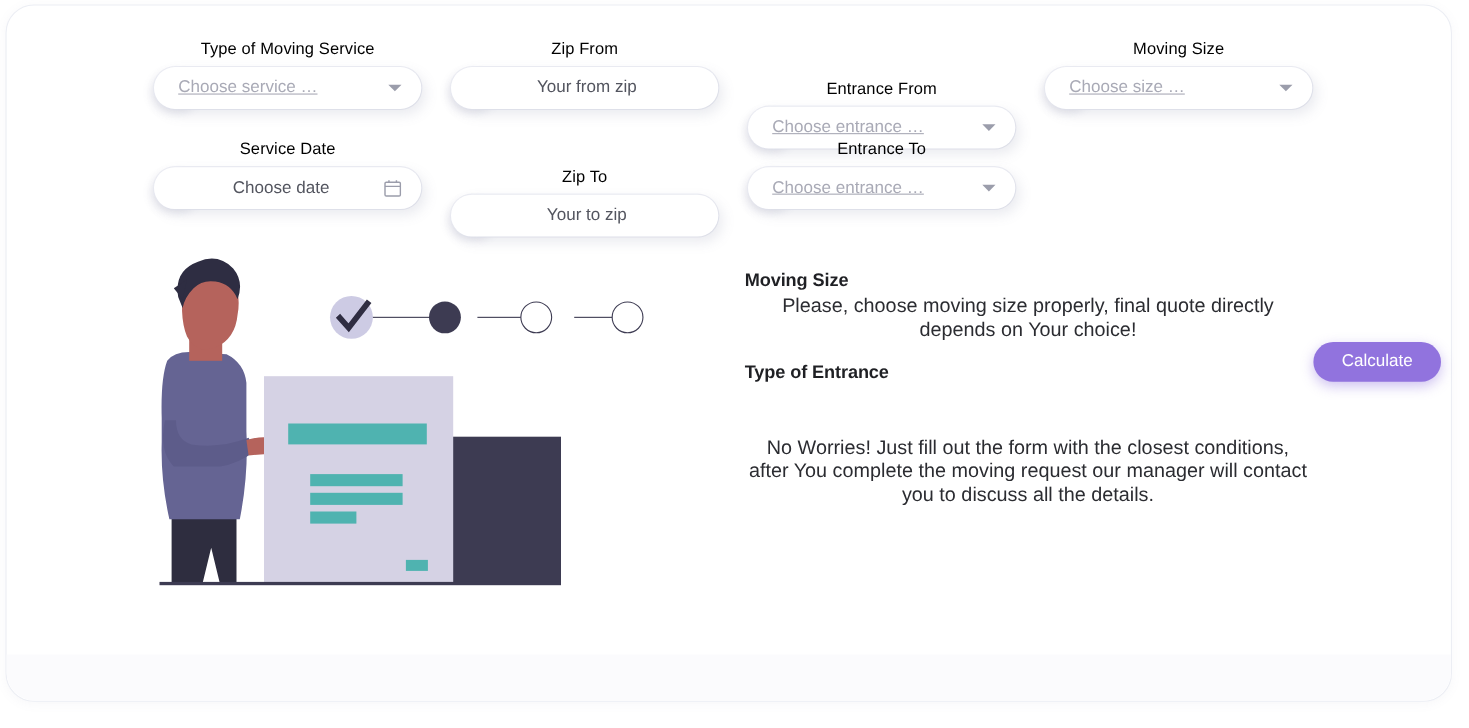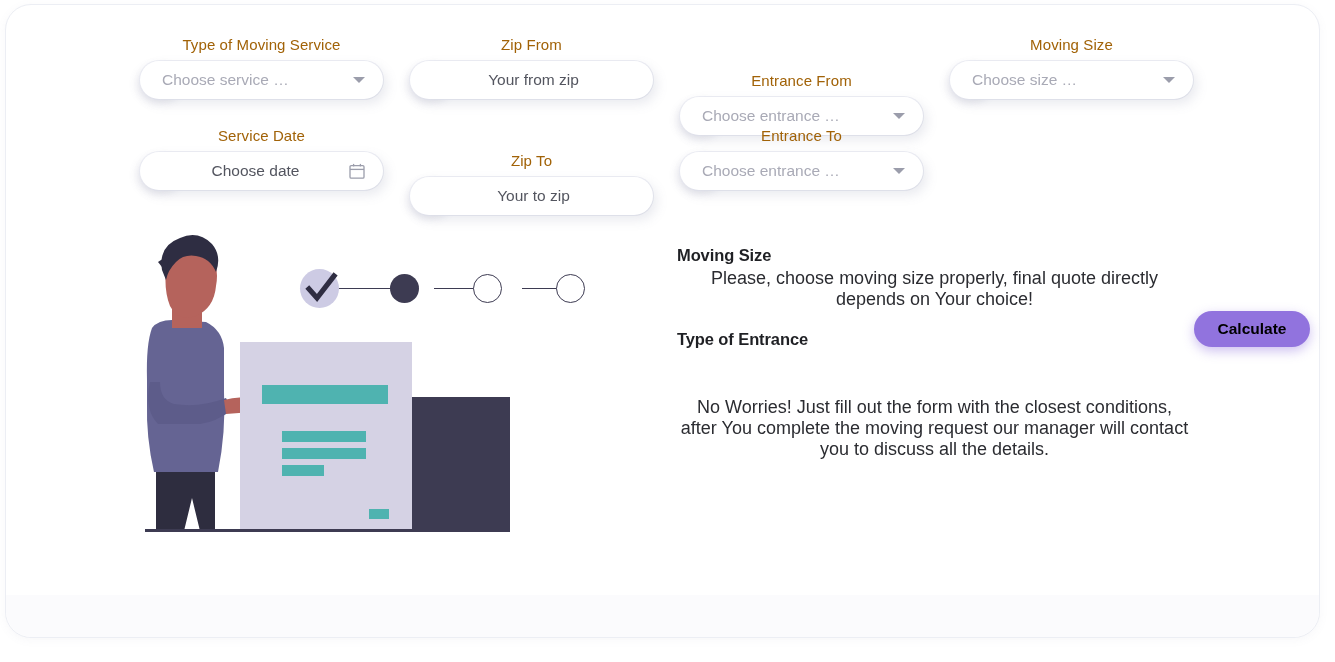--- a/index.html
+++ b/index.html
@@ -33,21 +33,21 @@
     border-bottom-right-radius: 26px;
   }
 
   
   .field {
     position: absolute;
   }
   .field-label {
     text-align: center;
     font-size: 15px;
-    color: #a16207;
+    color: #000000;
     letter-spacing: .1px;
     margin-bottom: 8px;
     white-space: nowrap;
   }
   .control-wrap {
     position: relative;
     height: 38px;
   }
   
   .cap {
@@ -67,21 +67,21 @@
     border-radius: 999px;
     box-shadow: 4px 5px 12px rgba(110,115,150,0.15),
                 0 0 0 1px rgba(235,236,243,0.9);
     display: flex;
     align-items: center;
     padding: 0 18px 0 22px;
     font-size: 15.5px;
     cursor: pointer;
   }
   .control .txt { flex: 1; white-space: nowrap; }
-  .control.placeholder .txt { color: #a9aab6; }
+  .control.placeholder .txt { color: #a9aab6; text-decoration: underline; }
   .control.value .txt { color: #53555f; text-align: center; }
 
   .caret {
     width: 0; height: 0;
     border-left: 6px solid transparent;
     border-right: 6px solid transparent;
     border-top: 6px solid #9b9dab;
     margin-left: 8px;
   }
   .cal-icon { width: 16px; height: 17px; flex: none; }
@@ -120,27 +120,27 @@
     margin: 0 0 20px 0;
     text-align: center;
   }
   .info-p.last { margin-bottom: 0; margin-top: 48px; }
 
   
   #calculate {
     position: absolute; left: 1194px; top: 311px;
     width: 116px; height: 36px;
     background: #9173de;
-    color: #000000;
+    color: #ffffff;
     border: none; border-radius: 999px;
     font-size: 15.5px;
     font-family: "Liberation Sans", sans-serif;
     cursor: pointer;
     box-shadow: 0 4px 12px rgba(145,115,222,0.45);
-    display: flex; align-items: center; justify-content: center; font-weight: bold;
+    display: flex; align-items: center; justify-content: center;
   }
 </style>
 </head>
 <body>
 
 <div id="app">
   <div class="card">
     <div class="card-inner-bottom"></div>
   </div>
 

